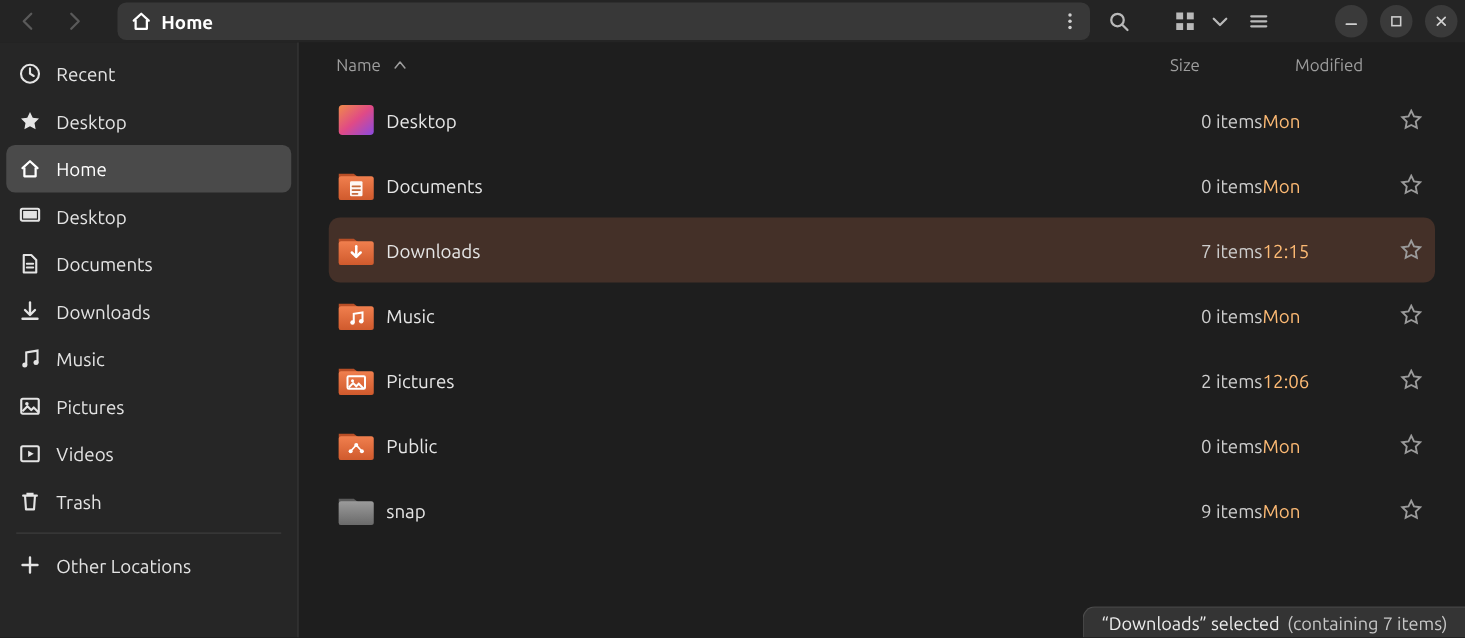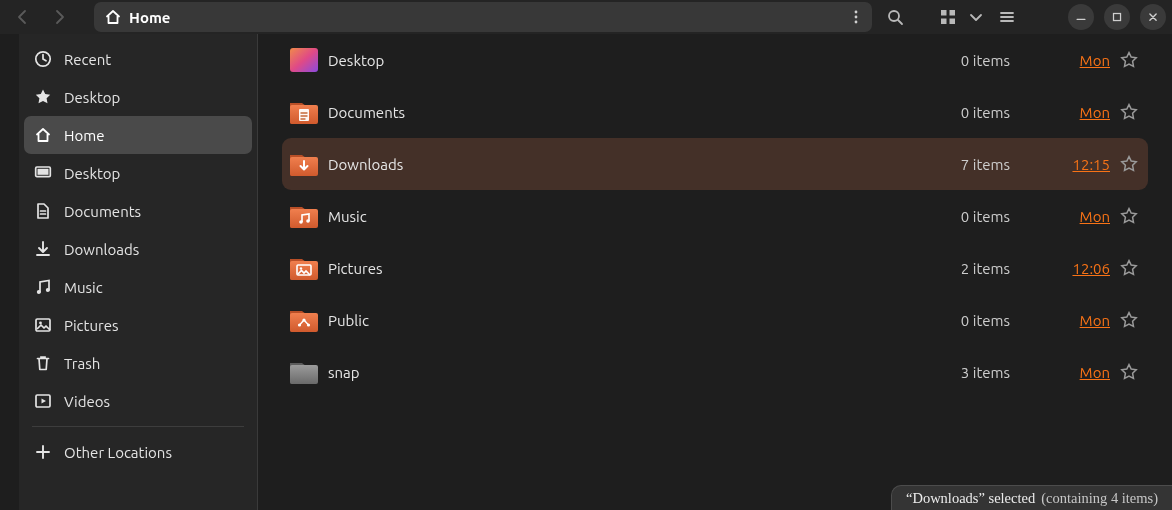--- a/index.html
+++ b/index.html
@@ -59,21 +59,20 @@
     margin-left: auto;
     width: 32px; display:flex; align-items:center; justify-content:center; height:100%;
     color:#cfcfcf;
   }
   .spacer-sm { width:6px; }
 
   
   .main {
     display: flex;
     height: calc(510px - 34px);
-    margin-left: 19px;
   }
   .sidebar {
     width: 239px;
     background: #262626;
     border-right: 1px solid #3a3a3a;
     padding: 6px 5px;
     display: flex;
     flex-direction: column;
     gap: 0;
   }
@@ -128,36 +127,35 @@
   .row.selected {
     background: #443028;
   }
   .ficon {
     width: 32px; height: 32px;
     margin-right: 8px;
     flex-shrink:0;
   }
   .fname { flex:1; }
   .fsize { width:100px; text-align:right; color:#cdcdcd; }
-  .fmod  { width:100px; text-align:right; color:#f97316;text-decoration:underline; }
+  .fmod  { width:100px; text-align:left; color:#fdba74; }
   .fstar { width:38px; display:flex; align-items:center; justify-content:center; color:#9a9a9a; }
 
   .statusbar {
     position: absolute;
     right: 0; bottom: 0;
     background: #343434;
     border: 1px solid #4c4c4c;
     border-right: none; border-bottom: none;
     border-top-left-radius: 10px;
     padding: 4px 14px 3px 14px;
     font-size: 14.5px;
     color: #ececec;
     display: flex;
     gap: 6px;
-    font-family: Liberation Serif, serif;
   }
   .statusbar .sub { color: #c7c7c7; }
 
   svg { display:block; }
 </style>
 </head>
 <body>
 
 <svg width="0" height="0" style="position:absolute">
   <defs>
@@ -444,46 +442,59 @@
           <span class="side-ico">
             <svg width="18" height="18">
               <use href="#i-pictures"></use>
             </svg>
           </span>
           <span>Pictures</span>
         </div>
         <div class="side-item">
           <span class="side-ico">
             <svg width="18" height="18">
+              <use href="#i-videos"></use>
+            </svg>
+          </span>
+          <span>Videos</span>
+        </div>
+        <div class="side-item">
+          <span class="side-ico">
+            <svg width="18" height="18">
               <use href="#i-trash"></use>
             </svg>
           </span>
           <span>Trash</span>
-        </div>
-        <div class="side-item">
-          <span class="side-ico">
-            <svg width="18" height="18">
-              <use href="#i-videos"></use>
-            </svg>
-          </span>
-          <span>Videos</span>
         </div>
       </div>
     <div class="side-sep"></div>
     <div class="side-item">
       <span class="side-ico">
           <svg width="18" height="18">
             <use href="#i-plus"></use>
           </svg>
         </span>
       <span>Other Locations</span>
     </div>
   </div>
 
   <div class="content">
+    <div class="colhead">
+      <div class="col-name">
+        <span>Name</span>
+        <span>
+            <svg width="14" height="14" style="color:#9d9d9d">
+              <use href="#i-sort" transform="scale(0.78)"></use>
+            </svg>
+          </span>
+      </div>
+      <div class="col-size"><span>Size</span></div>
+      <div class="col-mod"><span>Modified</span></div>
+      <div class="col-star"></div>
+    </div>
 
     <div id="rows">
         <div class="row">
           <span class="ficon">
             <svg width="32" height="32" viewBox="0 0 32 32">
               <use href="#fi-desktop-folder"></use>
             </svg>
           </span>
           <span class="fname">Desktop</span>
           <span class="fsize">0 items</span>
@@ -569,28 +580,28 @@
             </svg>
           </span>
         </div>
         <div class="row">
           <span class="ficon">
             <svg width="32" height="32" viewBox="0 0 32 32">
               <use href="#fi-folder"></use>
             </svg>
           </span>
           <span class="fname">snap</span>
-          <span class="fsize">3 items</span>
+          <span class="fsize">9 items</span>
           <span class="fmod">Mon</span>
           <span class="fstar">
             <svg width="18" height="18">
               <use href="#i-star-o"></use>
             </svg>
           </span>
         </div>
       </div>
 
     <div class="statusbar">
       <span>“Downloads” selected</span>
-      <span class="sub">(containing 4 items)</span>
+      <span class="sub">(containing 7 items)</span>
     </div>
   </div>
 </div>
 
 </body></html>

